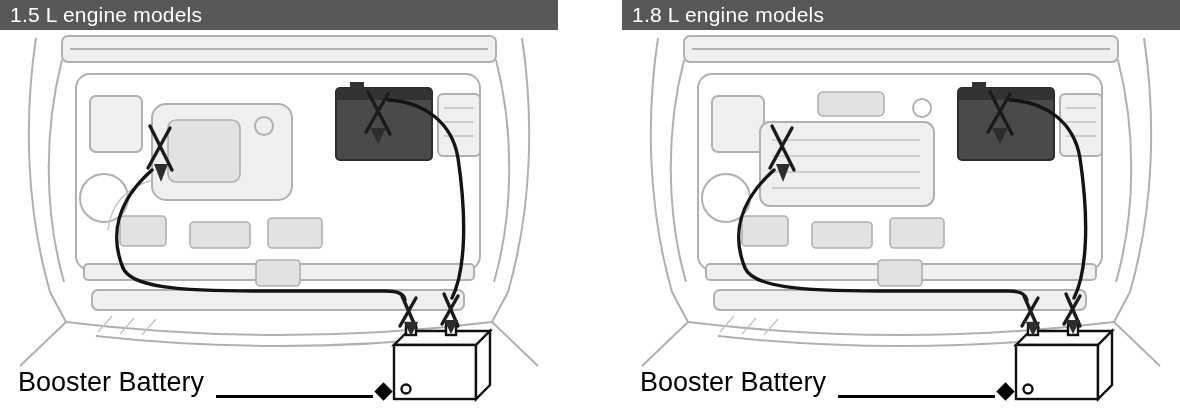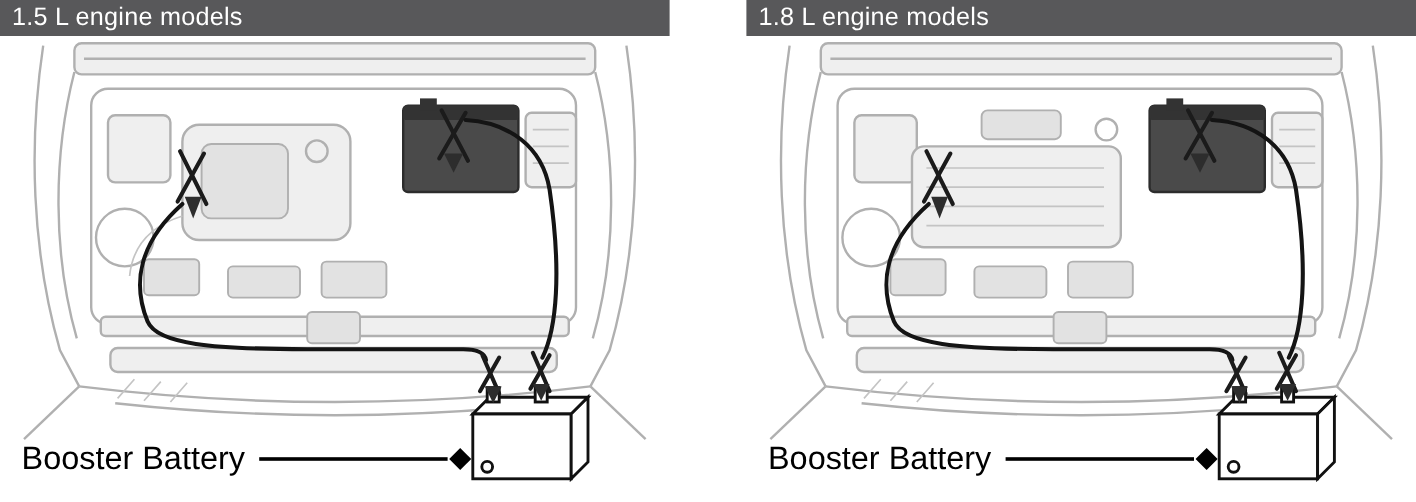--- a/index.html
+++ b/index.html
@@ -25,21 +25,21 @@
   .art-fill2{fill:#e2e2e2;stroke:var(--art,#b0b0b0);stroke-width:1.6}
   .dark-box{fill:#4a4a4a;stroke:#2c2c2c;stroke-width:2}
   .dark-top{fill:#333;stroke:none}
   .clamp path{stroke:#1b1b1b;stroke-width:3.4;fill:none;stroke-linecap:round}
   .clamp-jaw{fill:#2d2d2d;stroke:none}
   .cable{stroke:var(--cable,#141414);stroke-width:3.4;fill:none;stroke-linecap:round}
   .booster{fill:#fff;stroke:#111;stroke-width:2.4}
 
   .label-row{
     position:absolute;left:18px;right:168px;top:337px;
-    display:flex;align-items:center;
+    display:flex;align-items:flex-end;
   }
   .label-text{font-size:27px;color:var(--label-text,#000);white-space:nowrap}
   .label-line{flex:1;height:3px;background:#000;margin:0 4px 0 12px;min-width:50px}
   .label-diamond{width:13px;height:13px;background:#000;transform:rotate(45deg);flex:0 0 13px}
 </style>
 </head>
 <body>
 
 <div class="page">
 

